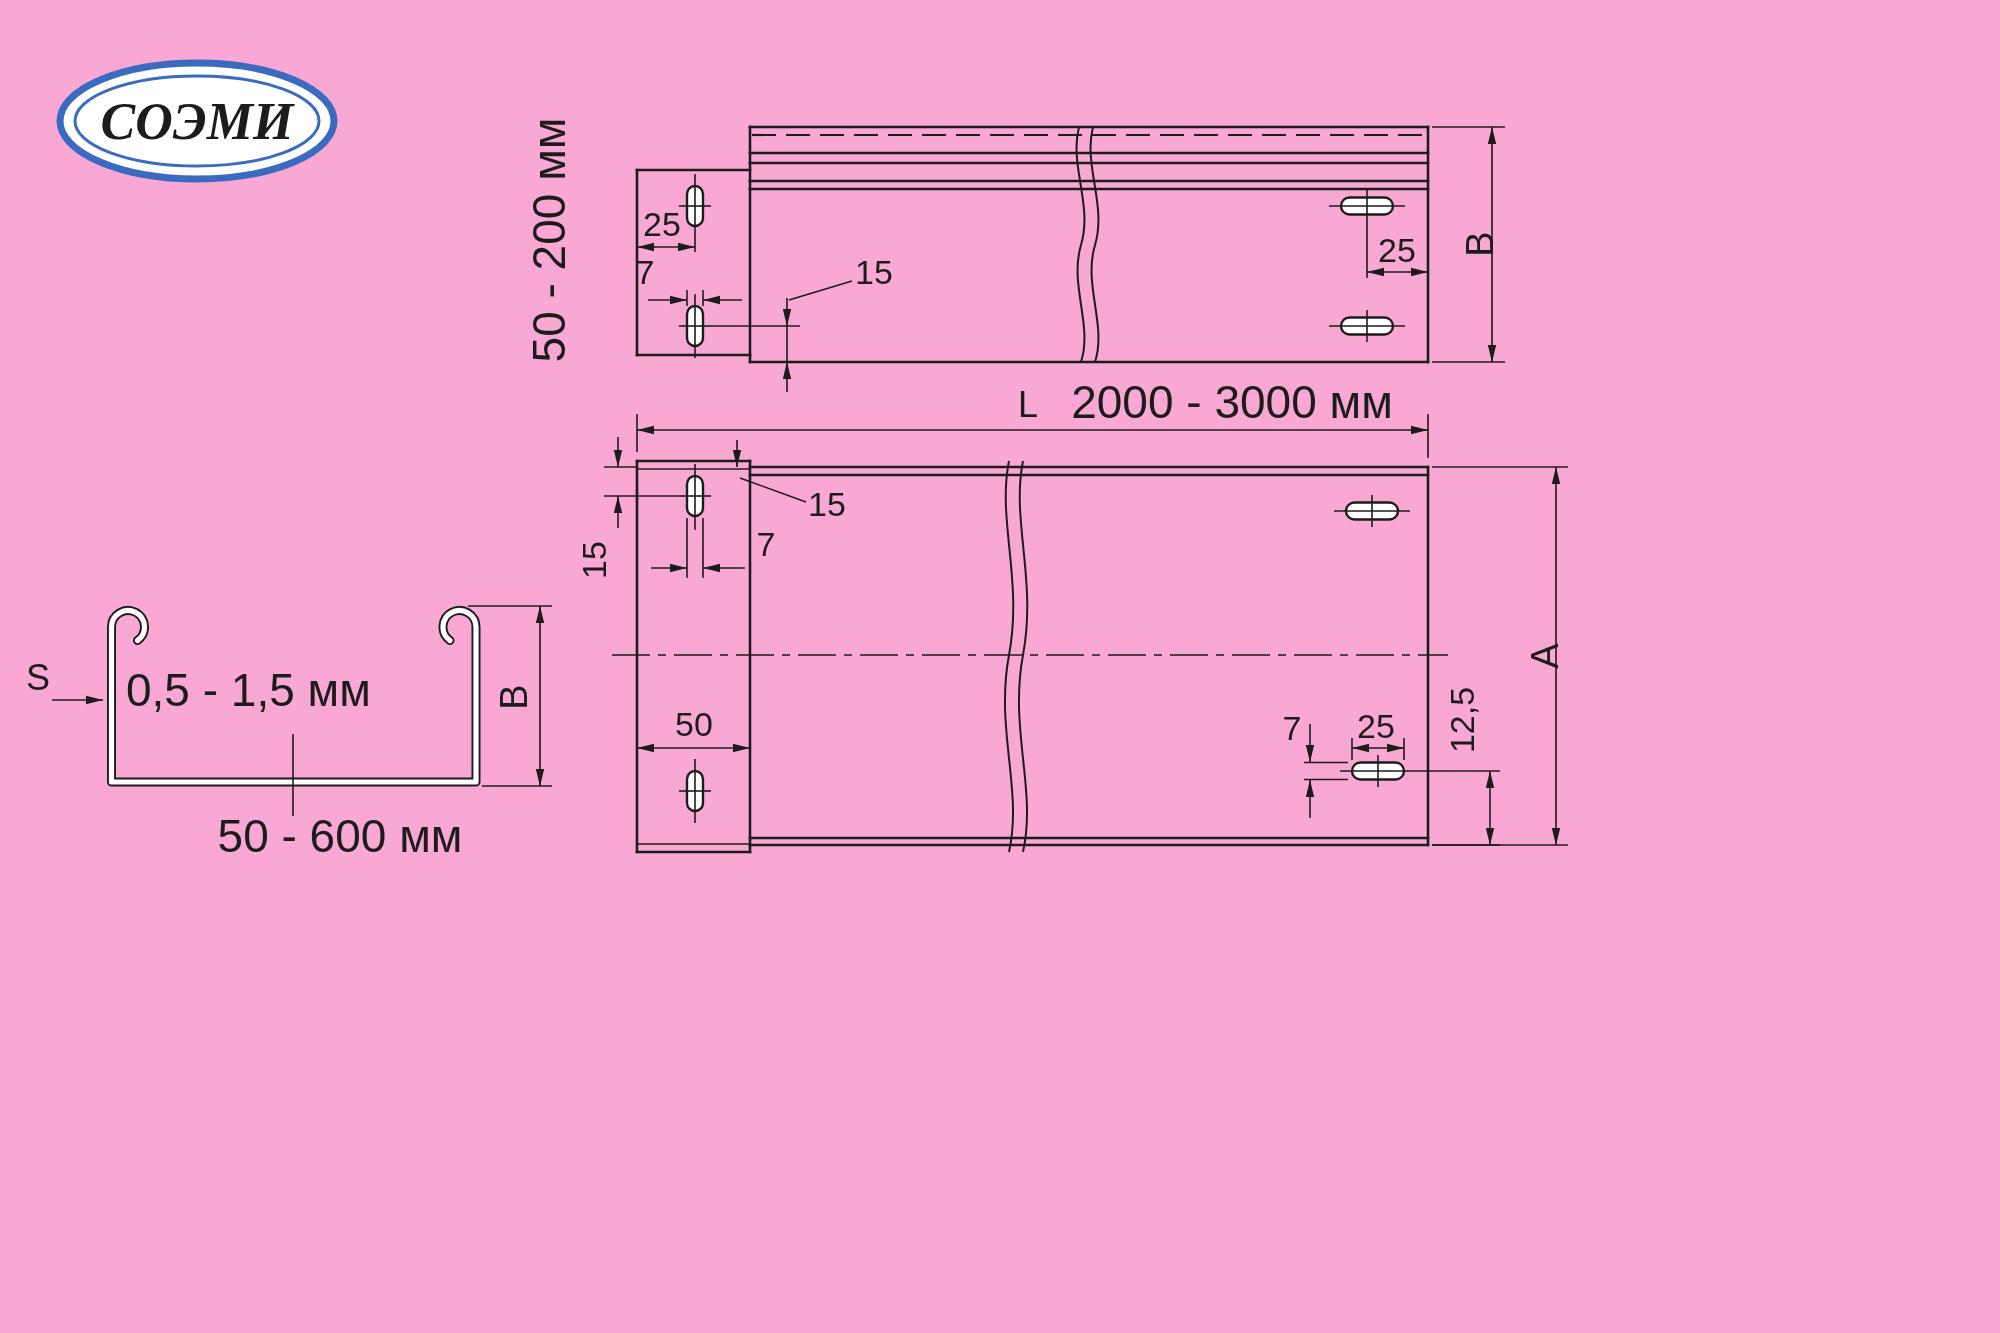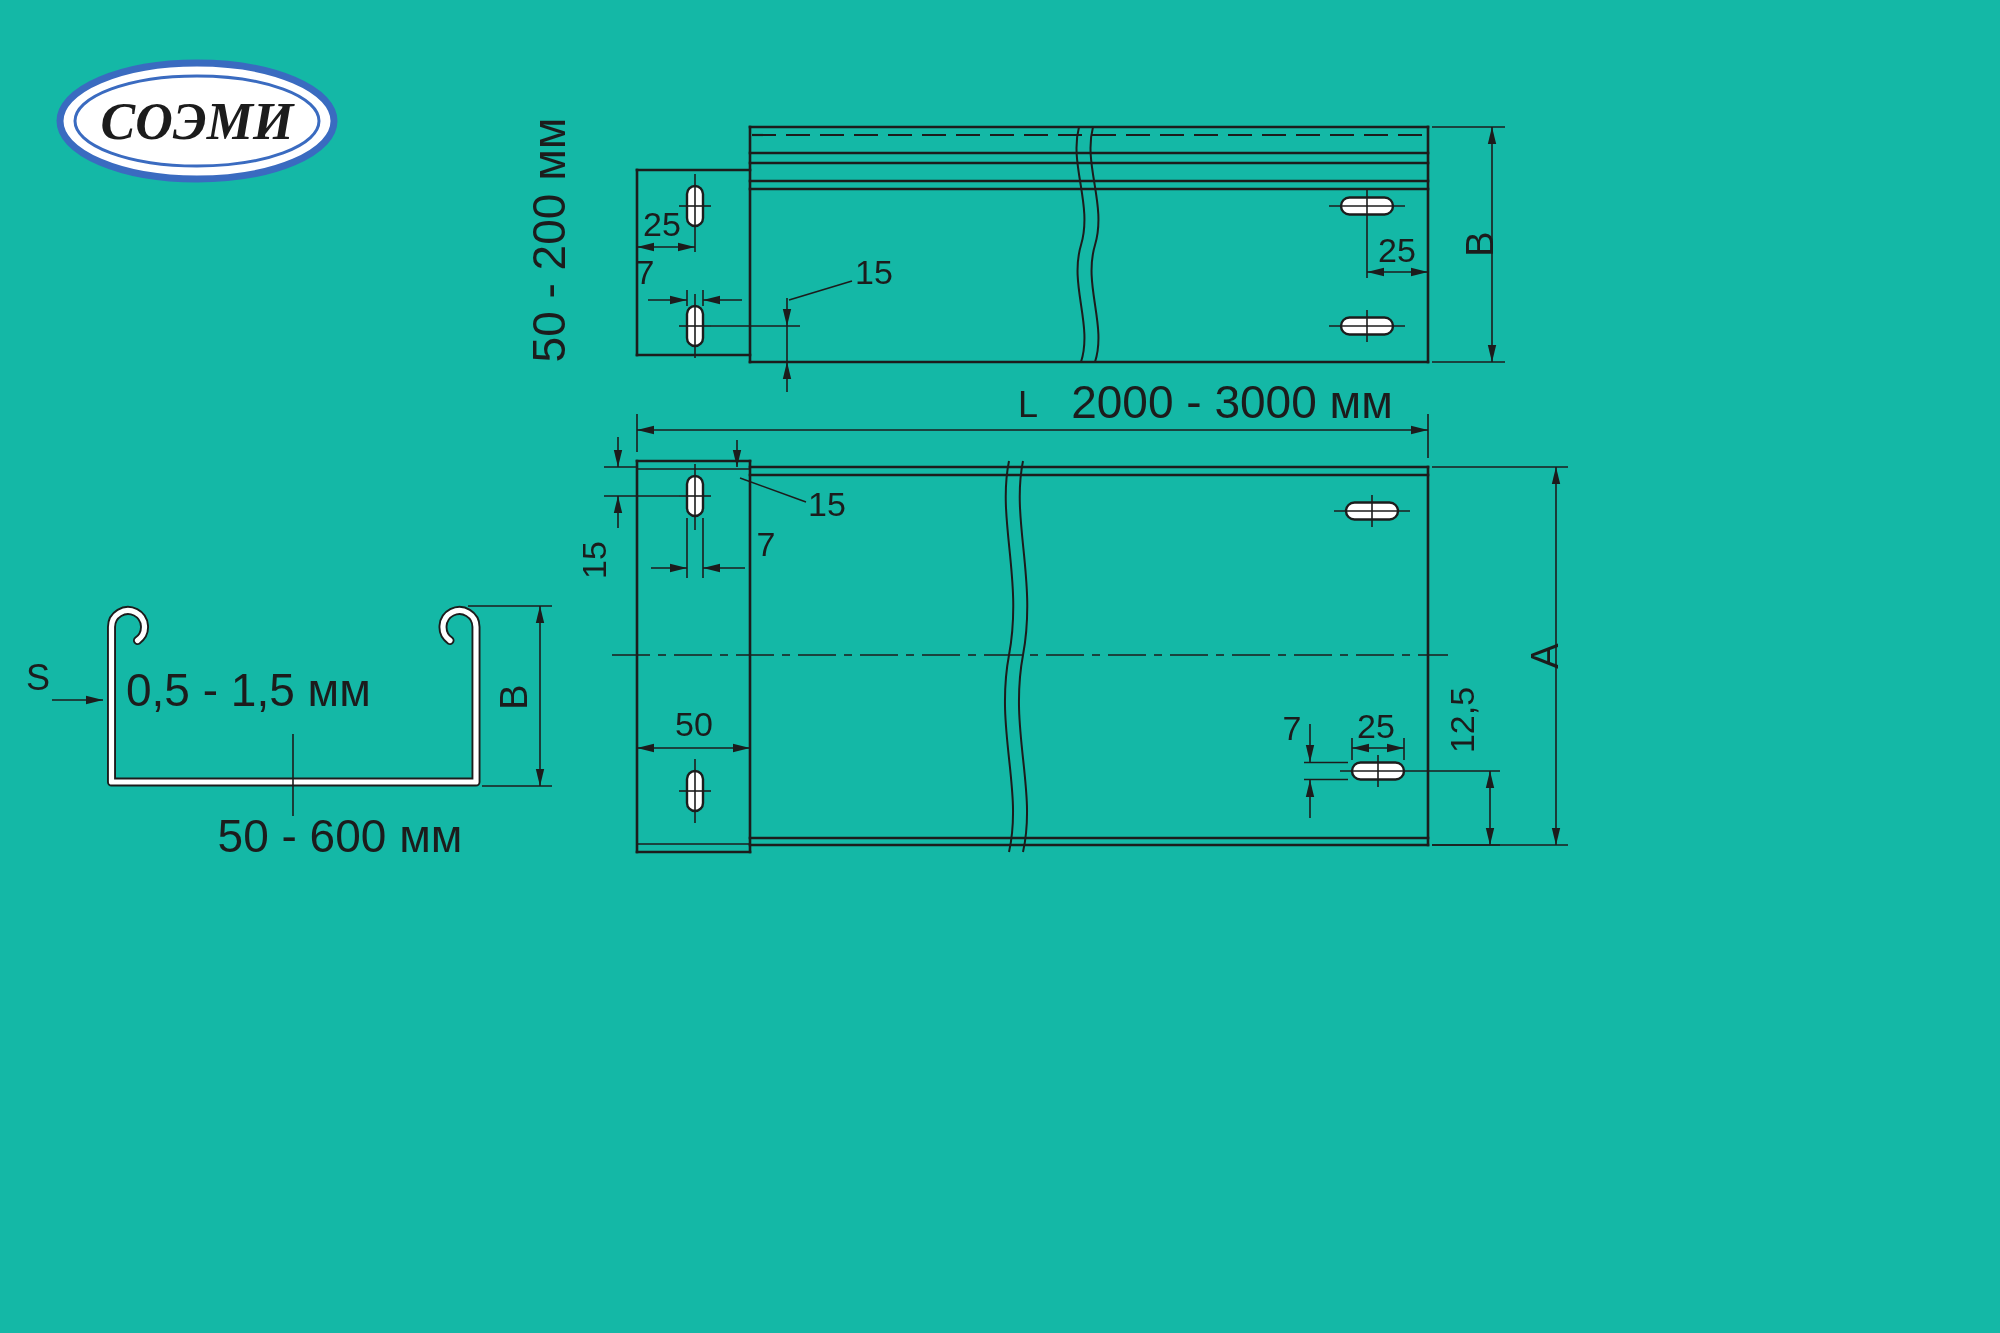--- a/index.html
+++ b/index.html
@@ -1,16 +1,16 @@
 <!DOCTYPE html>
 <html><head>
 <meta charset="utf-8">
 <style>
   html,body{margin:0;padding:0;background:#ffffff;}
-  .frame{width:2000px;height:1333px;background:#14b8a6;position:relative;font-family:"Liberation Sans",sans-serif;}
+  .frame{width:2000px;height:1333px;background:#f9a8d4;position:relative;font-family:"Liberation Sans",sans-serif;}
   svg{display:block;}
   text{fill:#1c1c1c;font-family:"Liberation Sans",sans-serif;}
   .ln{stroke:#1c1c1c;stroke-width:2.6;fill:none;stroke-linecap:square;}
   .thin{stroke:#1c1c1c;stroke-width:1.6;fill:none;}
   .brk{stroke:#1c1c1c;stroke-width:2;fill:none;}
   .dash{stroke:#1c1c1c;stroke-width:2.2;fill:none;stroke-dasharray:24 10;}
   .cl{stroke:#1c1c1c;stroke-width:1.4;fill:none;stroke-dasharray:38 8 8 8;}
   .slot{stroke:#1c1c1c;stroke-width:2.4;fill:#ffffff;}
   .profile-out{stroke:#1c1c1c;stroke-width:9;fill:none;stroke-linecap:round;stroke-linejoin:round;}
   .profile-in{stroke:#ffffff;stroke-width:5.2;fill:none;stroke-linecap:round;stroke-linejoin:round;}

